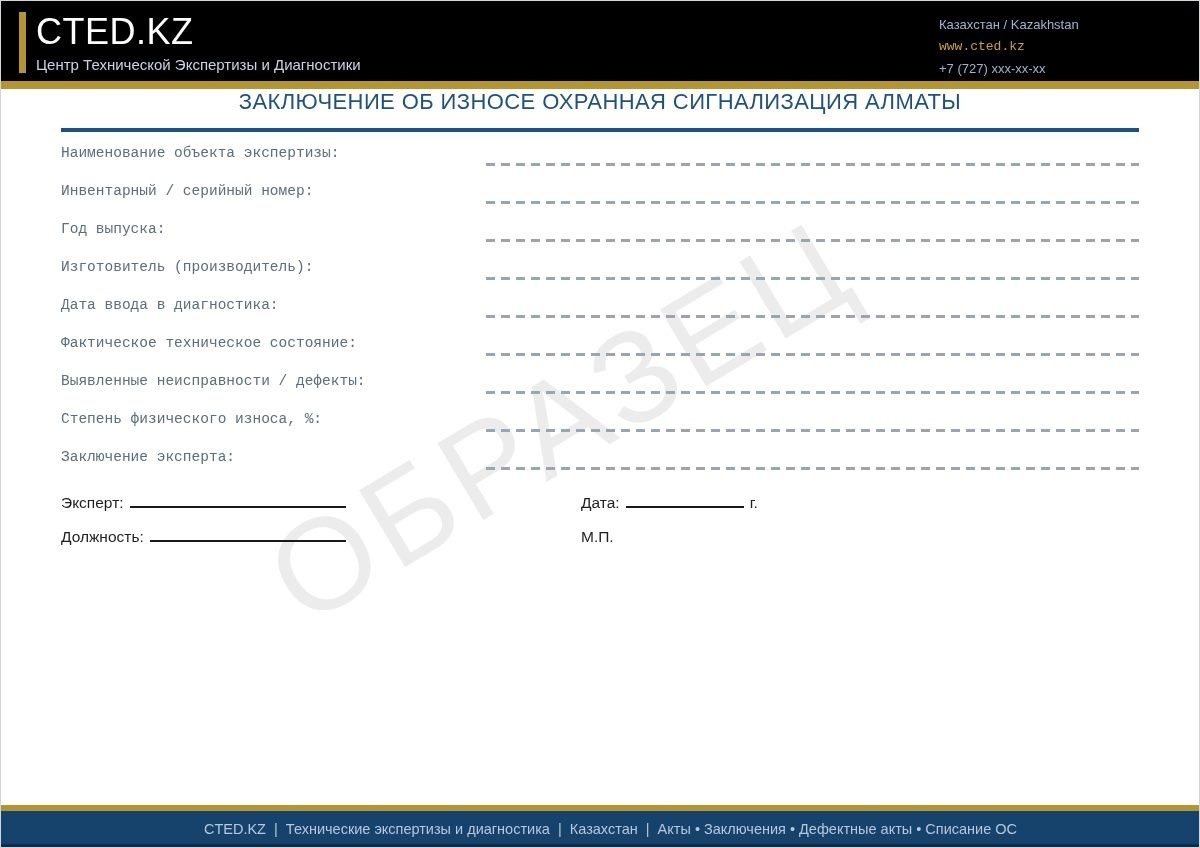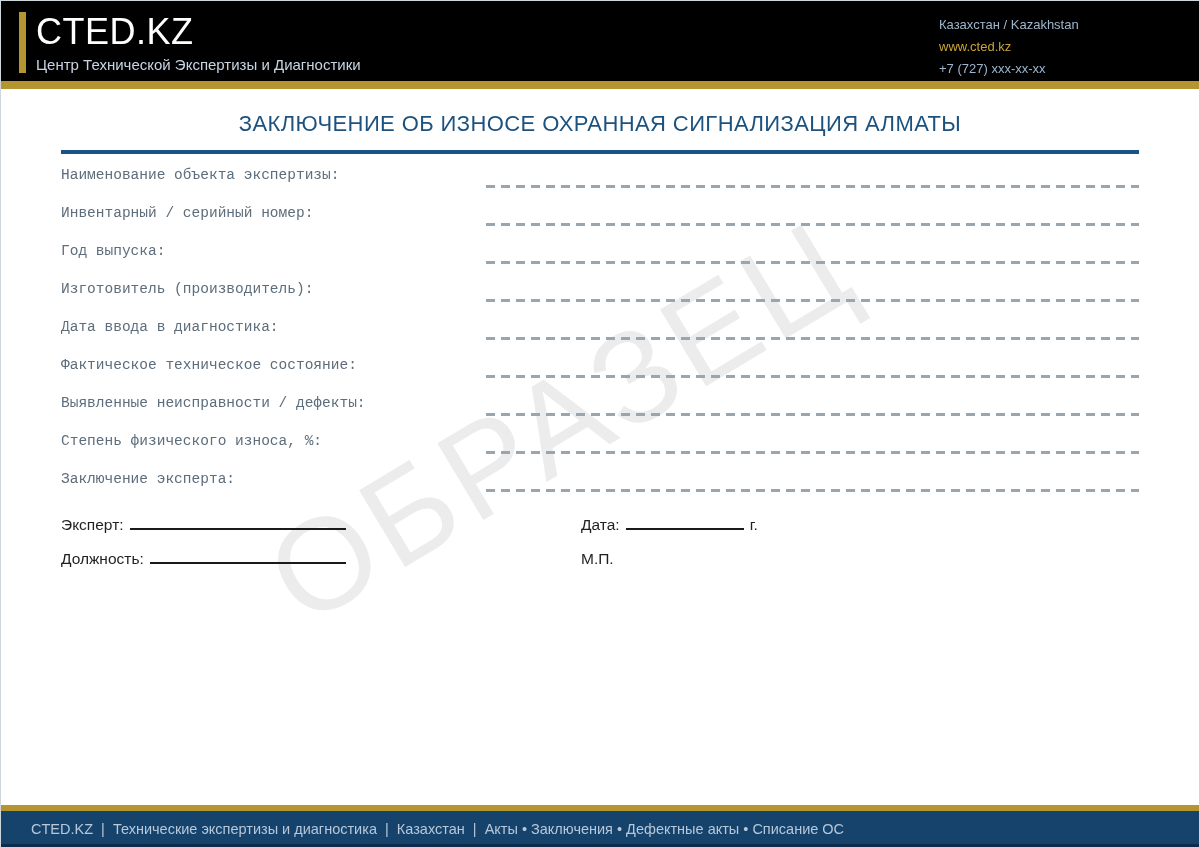--- a/index.html
+++ b/index.html
@@ -43,29 +43,28 @@
     margin-top: 4px;
   }
   .contact-block {
     position: absolute;
     left: 938px;
     top: 13px;
     font-size: 13px;
     line-height: 22px;
   }
   .contact-country, .contact-phone { color: #9db6cd; }
-  .contact-site { color: #c9a435; cursor: pointer; }
+  .contact-site { color: #c9a435; cursor: pointer; font-family: Liberation Mono, monospace; }
 
   
   .doc-title {
     text-align: center;
     color: #1d527f;
     font-size: 22px;
     letter-spacing: 0.4px;
-    padding-top: 22px;
     font-weight: normal;
   }
   .title-rule {
     margin: 13px 60px 0 60px;
     height: 4px;
     background: #1a5286;
   }
 
   
   .form-area {
@@ -147,22 +146,23 @@
     width: 100%;
     background: #16436c;
     border-top: 6px solid #b5952f;
     height: 42px;
     box-shadow: inset 0 -3px 0 #0d2c4b;
   }
   .footer-text {
     color: #b6c8d9;
     font-size: 14.5px;
     line-height: 36px;
-    padding-left: 30px;
+    padding-left: 21px;
     white-space: pre;
+    text-align: center;
   }
 </style>
 </head>
 <body>
 
 <div class="watermark">ОБРАЗЕЦ</div>
 
 <div class="header">
   <div class="logo-block">
     <div class="logo-accent-bar"></div>

